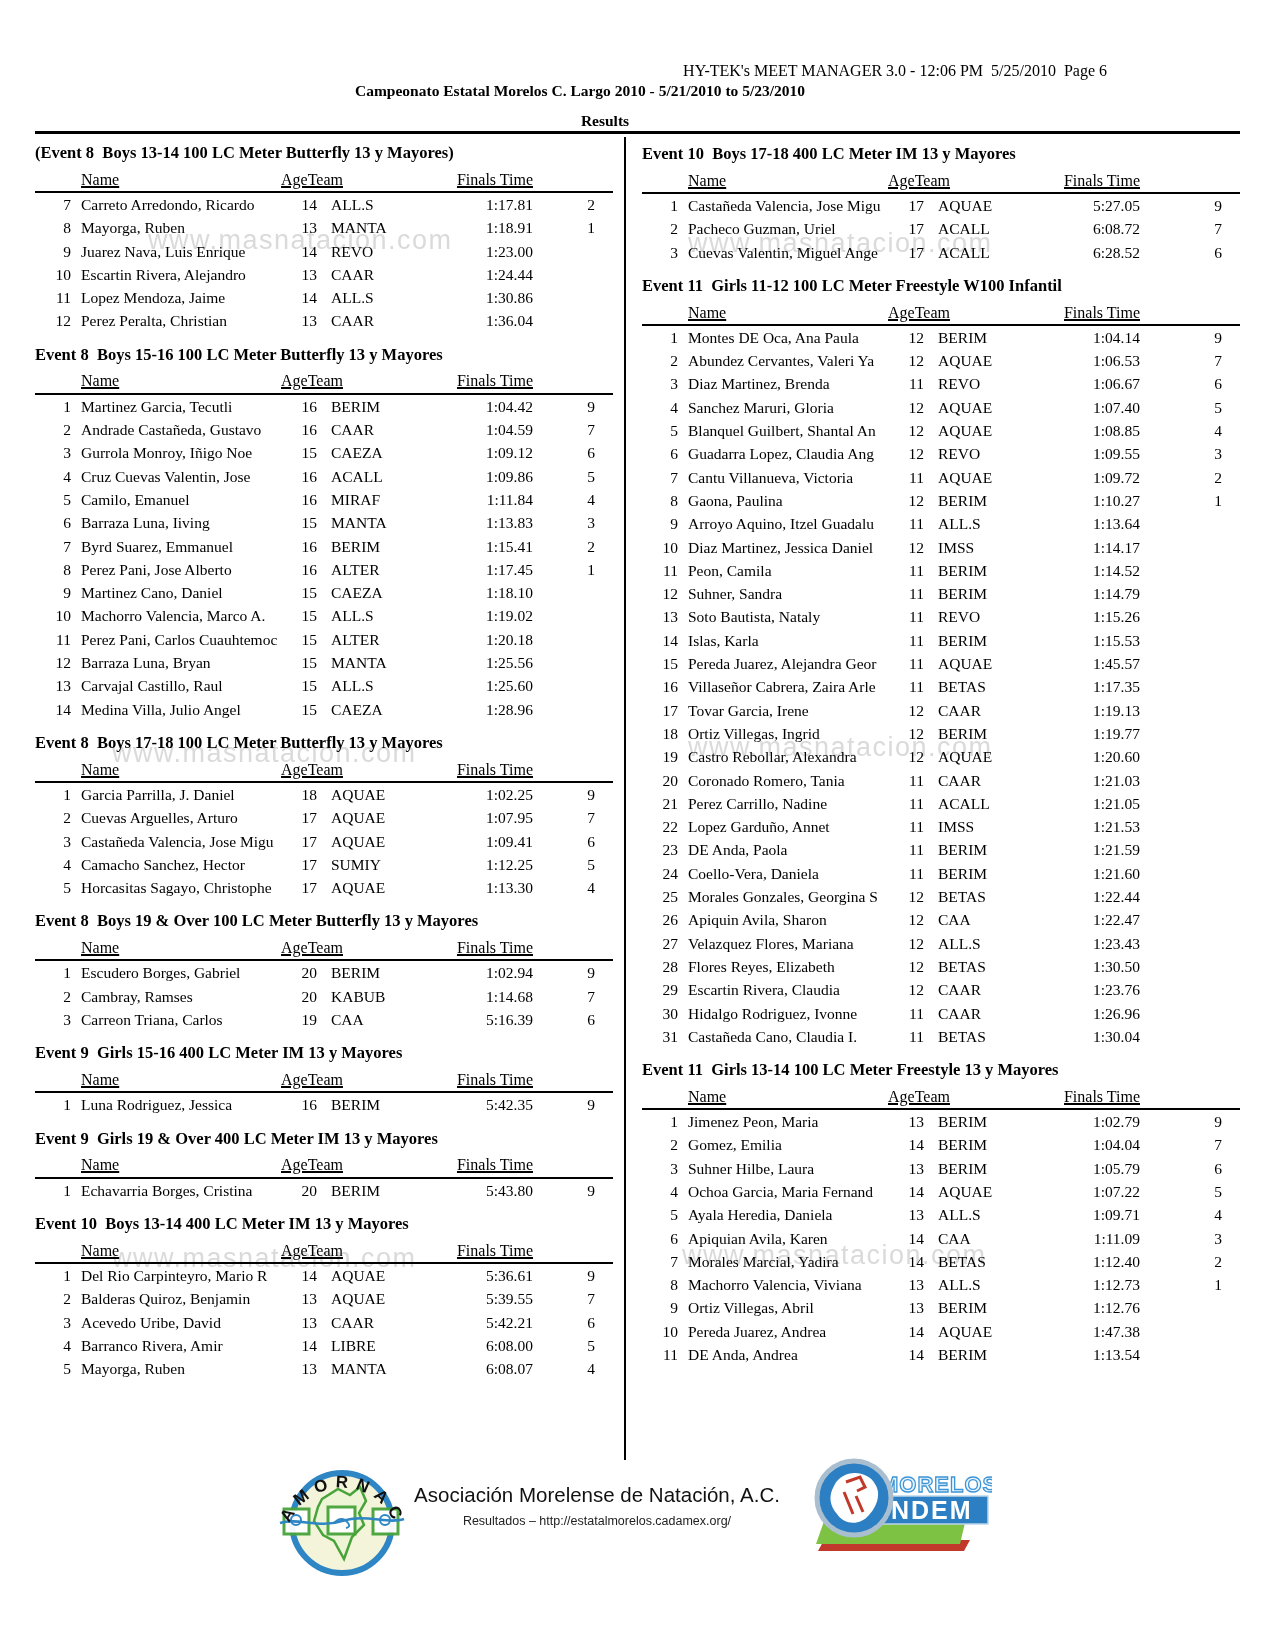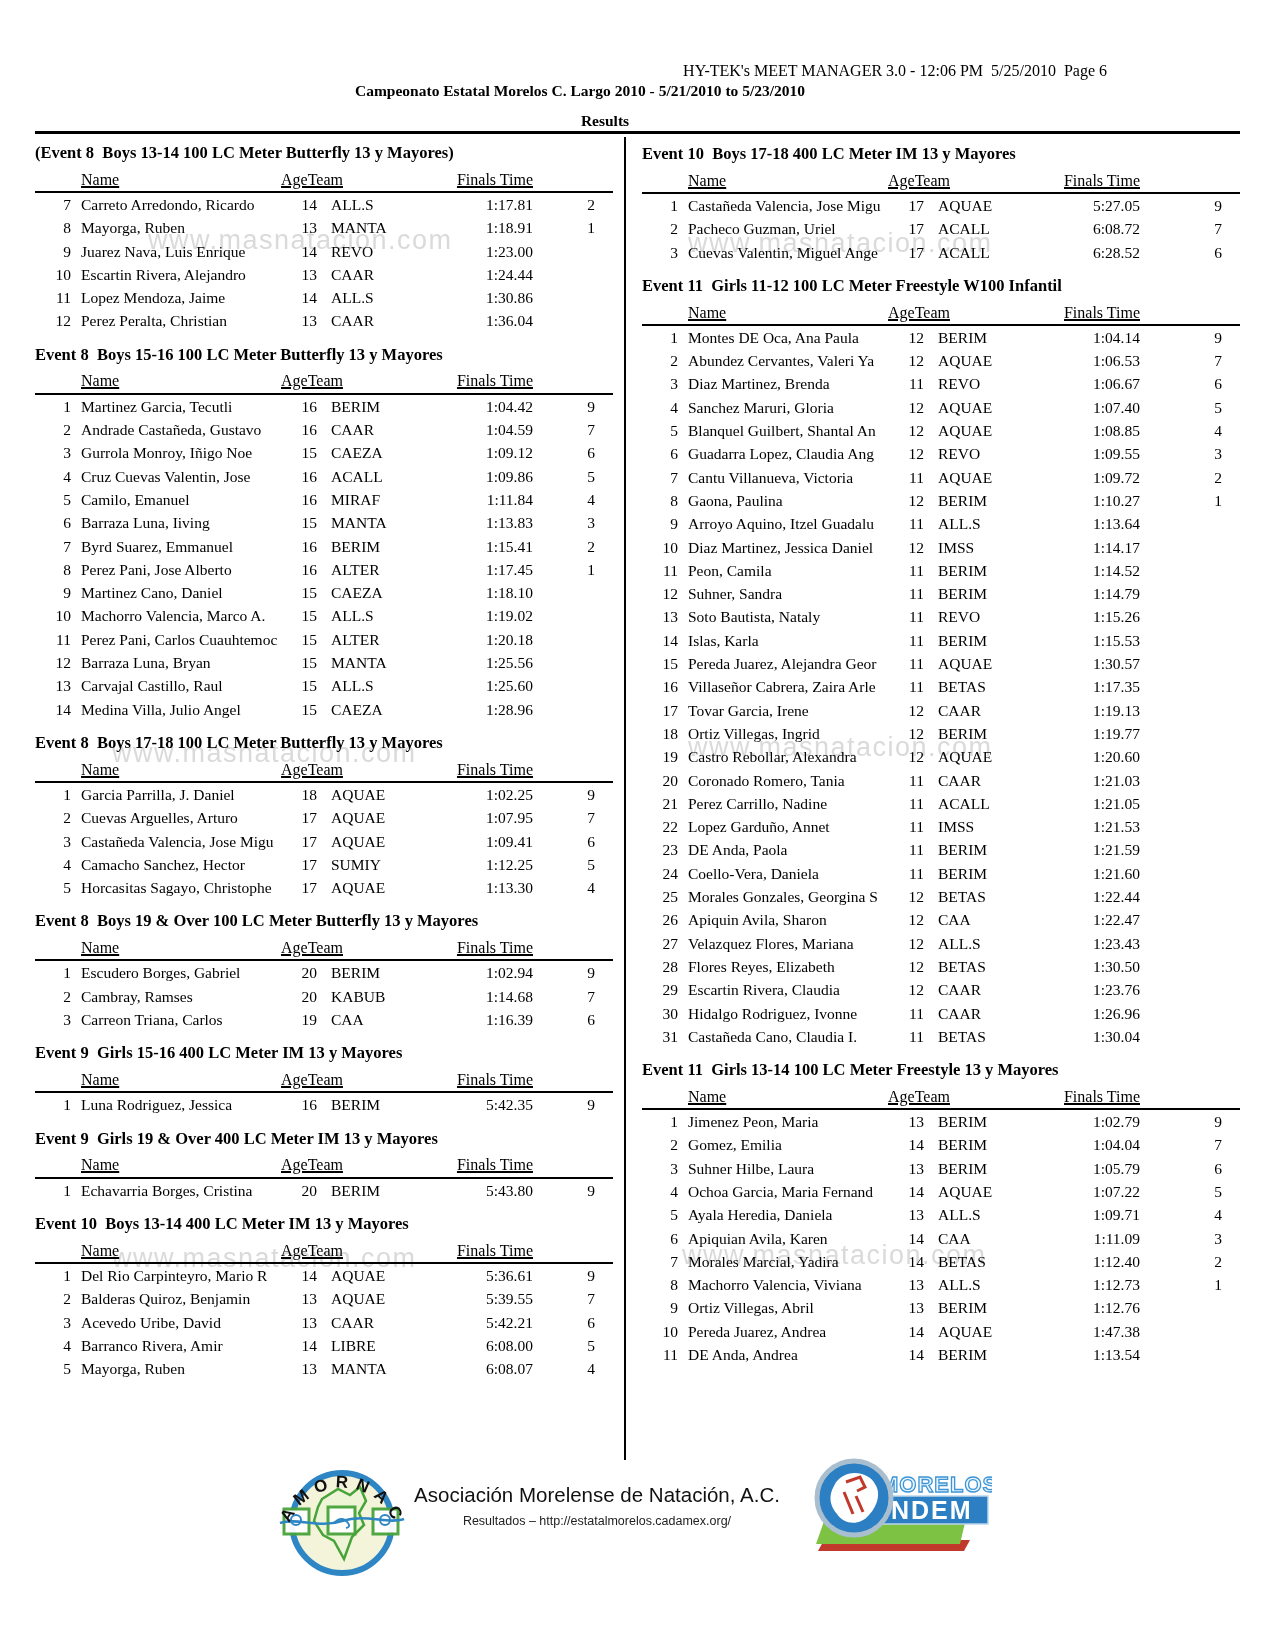--- a/index.html
+++ b/index.html
@@ -316,21 +316,21 @@
           <span class="c age">20</span>
           <span class="c team">KABUB</span>
           <span class="c time">1:14.68</span>
           <span class="c pts">7</span>
         </div>
         <div class="row">
           <span class="c place">3</span>
           <span class="c name">Carreon Triana, Carlos</span>
           <span class="c age">19</span>
           <span class="c team">CAA</span>
-          <span class="c time">1:16.39</span>
+          <span class="c time">5:16.39</span>
           <span class="c pts">6</span>
         </div>
       </div>
       <div class="section">
         <div class="sec-title">Event 9  Girls 15-16 400 LC Meter IM 13 y Mayores</div>
         <div class="row thead">
           <span class="c place"></span>
           <span class="c name"><span class="lbl">Name</span></span>
           <span class="c ageteam"><span class="lbl">AgeTeam</span></span>
           <span class="c time"><span class="lbl">Finals Time</span></span>
@@ -568,21 +568,21 @@
           <span class="c age">11</span>
           <span class="c team">BERIM</span>
           <span class="c time">1:15.53</span>
           <span class="c pts"></span>
         </div>
         <div class="row">
           <span class="c place">15</span>
           <span class="c name">Pereda Juarez, Alejandra Geor</span>
           <span class="c age">11</span>
           <span class="c team">AQUAE</span>
-          <span class="c time">1:30.57</span>
+          <span class="c time">1:45.57</span>
           <span class="c pts"></span>
         </div>
         <div class="row">
           <span class="c place">16</span>
           <span class="c name">Villaseñor Cabrera, Zaira Arle</span>
           <span class="c age">11</span>
           <span class="c team">BETAS</span>
           <span class="c time">1:17.35</span>
           <span class="c pts"></span>
         </div>

